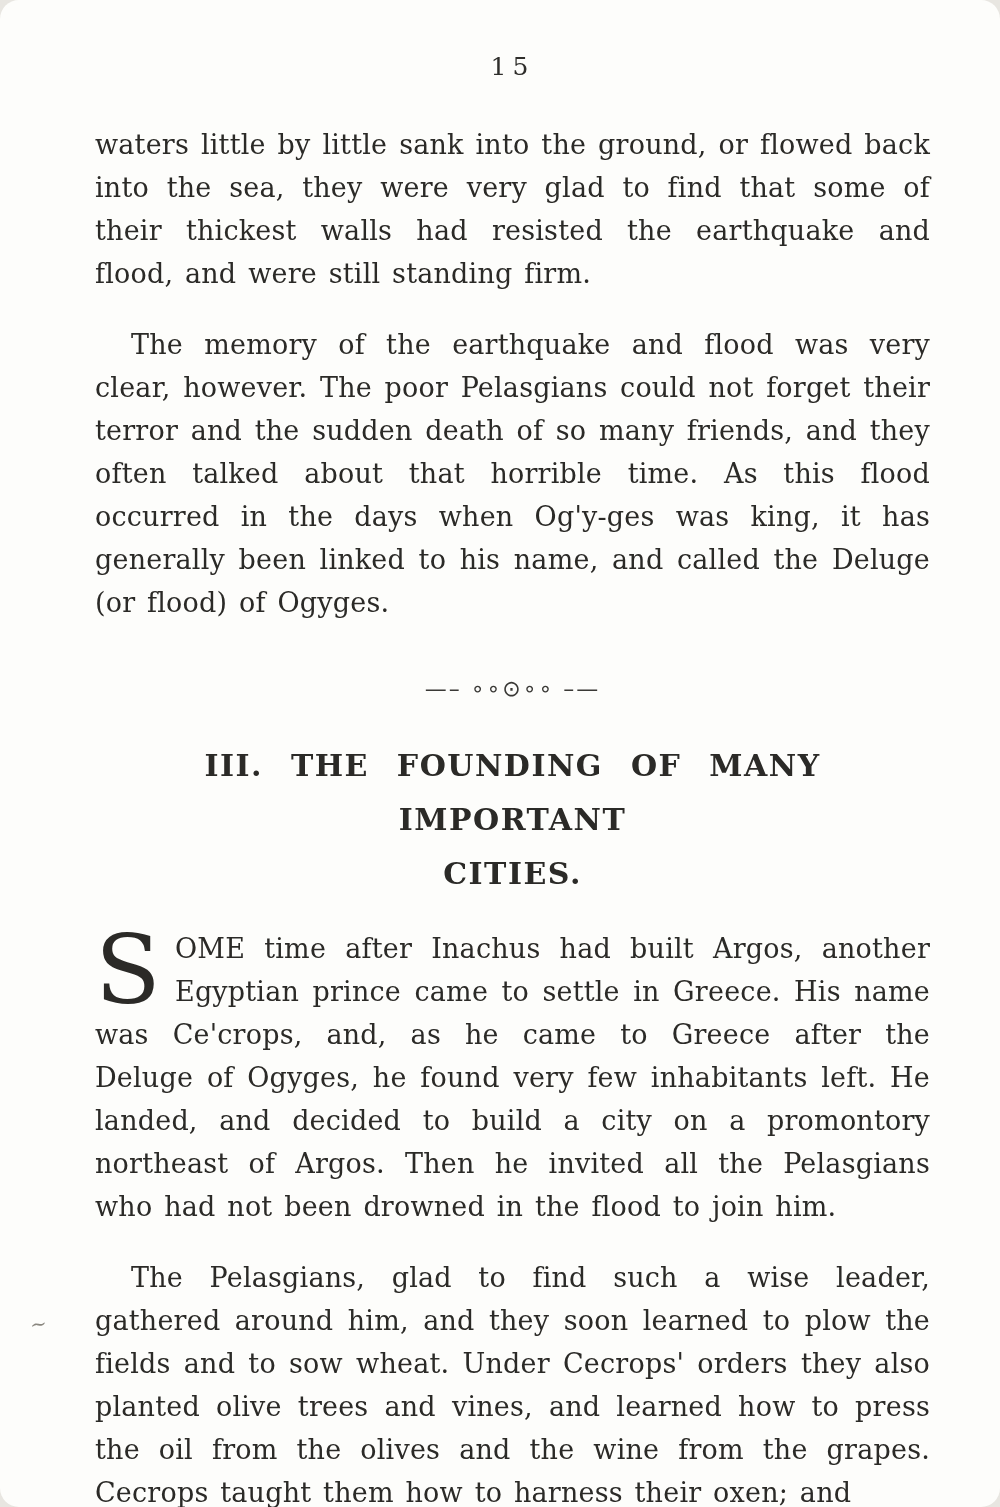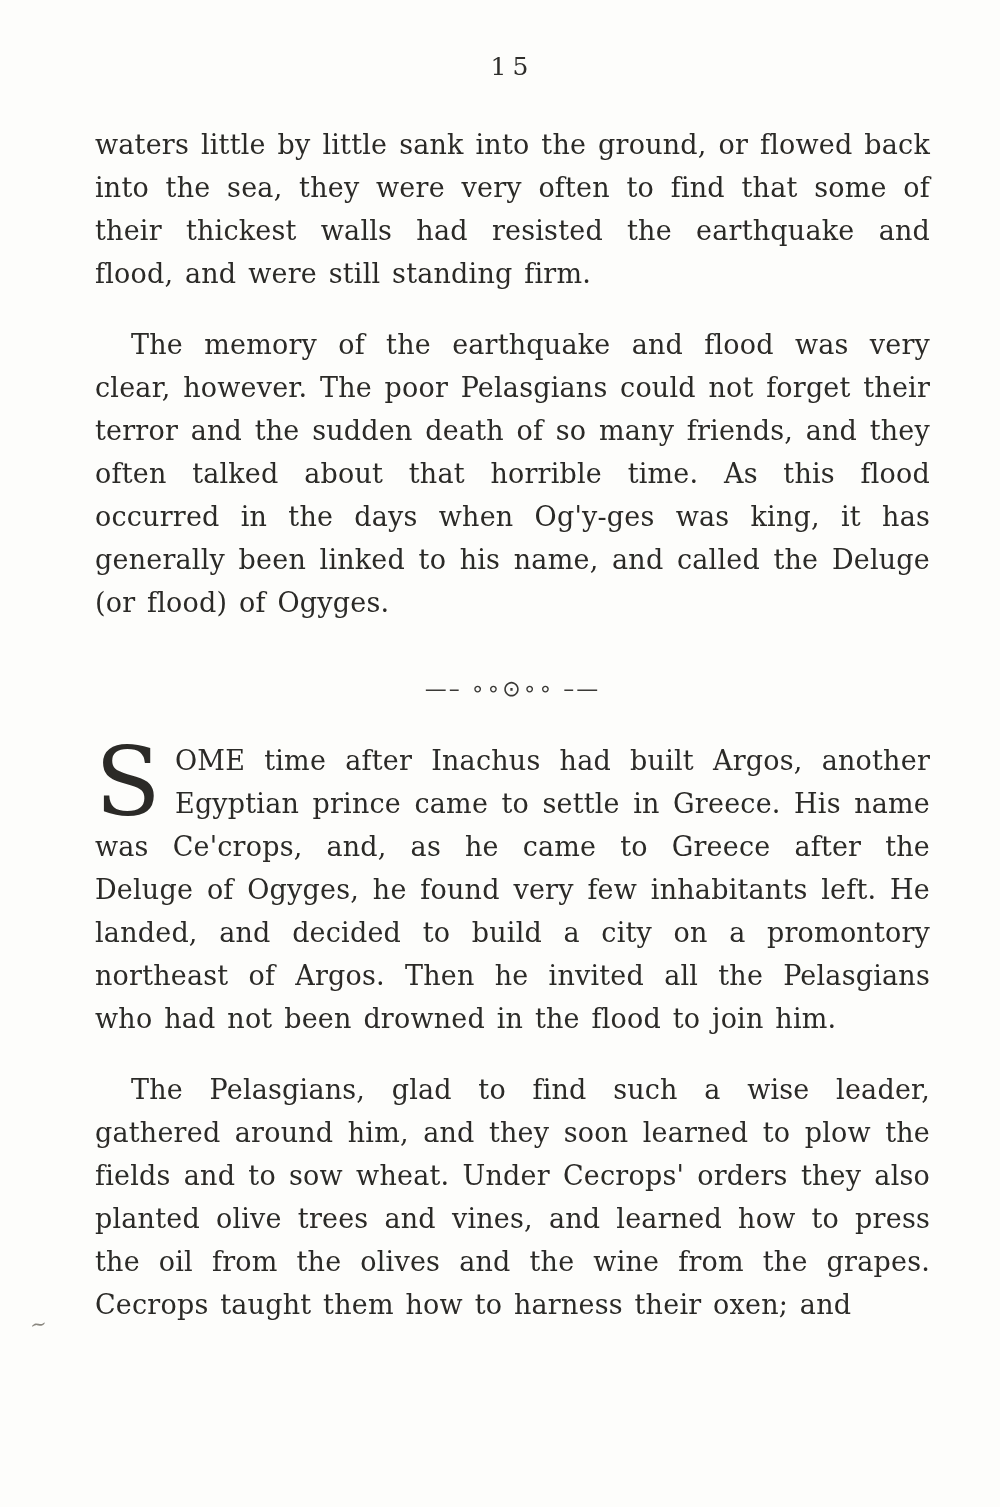--- a/index.html
+++ b/index.html
@@ -11,20 +11,21 @@
     position: relative;
     width: 1000px;
     height: 1507px;
     margin: 0 auto;
     box-sizing: border-box;
     background: #fdfdfb;
     color: #2b2a27;
     font-family: "DejaVu Serif", "Liberation Serif", serif;
     padding: 52px 70px 30px 95px;
     overflow: hidden;
+    border-radius: 19px;
   }
   .page-number {
     text-align: center;
     font-size: 25px;
     letter-spacing: 6px;
     margin-bottom: 42px;
     color: #2f2e2b;
   }
   .para {
     font-size: 27px;
@@ -74,26 +75,30 @@
     transform: rotate(-8deg);
   }
 </style>
 </head>
 <body>
 
 <div class="page">
 
   <div class="page-number">15</div>
 
-  <p class="para">waters little by little sank into the ground, or flowed back into the sea, they were very often to find that some of their thickest walls had resisted the earthquake and flood, and were still standing firm.</p>
+  <p class="para">waters little by little sank into the ground, or flowed back into the sea, they were very glad to find that some of their thickest walls had resisted the earthquake and flood, and were still standing firm.</p>
 
   <p class="para indent">The memory of the earthquake and flood was very clear, however.  The poor Pelasgians could not forget their terror and the sudden death of so many friends, and they often talked about that horrible time.  As this flood occurred in the days when Og'y-ges was king, it has generally been linked to his name, and called the Deluge (or flood) of Ogyges.</p>
 
   <div class="divider">—– ∘∘⊙∘∘ –—</div>
 
+  <h2 class="chapter-heading">
+    <span class="h-line">III.  THE  FOUNDING  OF  MANY  IMPORTANT</span>
+    <span class="h-line">CITIES.</span>
+  </h2>
 
   <p class="para"><span class="dropcap">S</span><span>OME time after Inachus had built Argos, another Egyptian prince came to settle in Greece.  His name was Ce'crops, and, as he came to Greece after the Deluge of Ogyges, he found very few inhabitants left.  He landed, and decided to build a city on a promontory northeast of Argos.  Then he invited all the Pelasgians who had not been drowned in the flood to join him.</span></p>
 
   <p class="para indent">The Pelasgians, glad to find such a wise leader, gathered around him, and they soon learned to plow the fields and to sow wheat.  Under Cecrops' orders they also planted olive trees and vines, and learned how to press the oil from the olives and the wine from the grapes.  Cecrops taught them how to harness their oxen; and</p>
 
   <span class="margin-mark">~</span>
 
 </div>
 
 </body></html>

